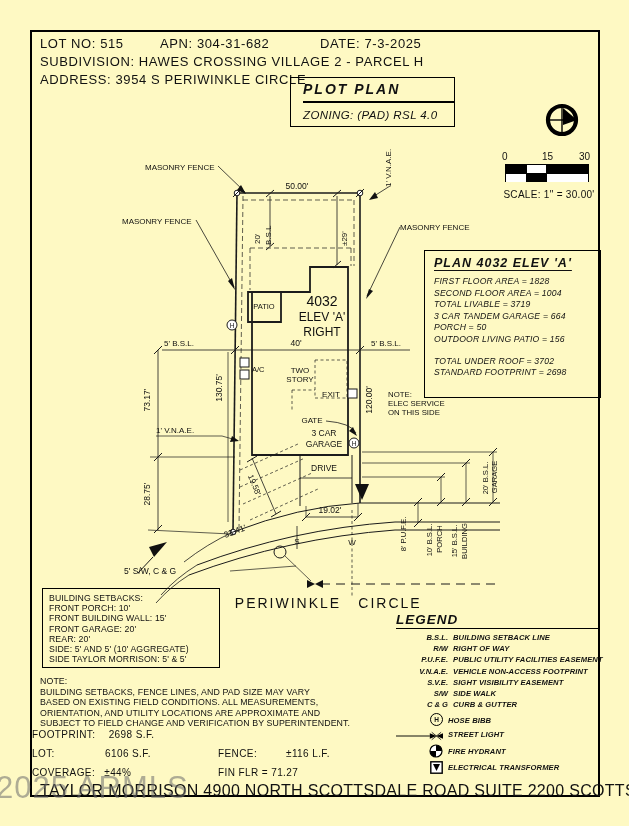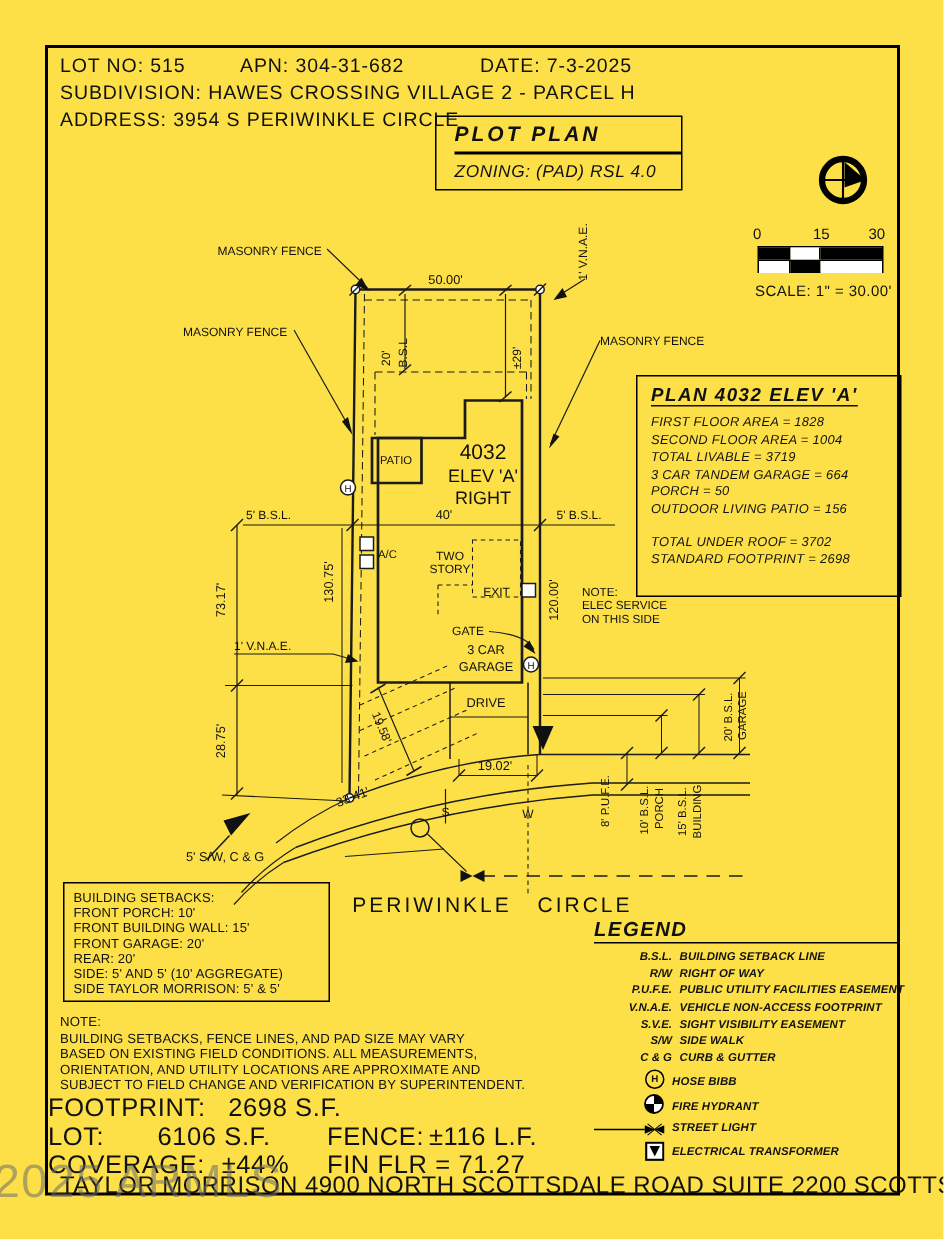--- a/index.html
+++ b/index.html
@@ -1,16 +1,16 @@
 <!DOCTYPE html>
 <html><head>
 <meta charset="utf-8">
 <style>
   html,body{margin:0;padding:0;background:#fff;}
-  #page{position:relative;width:629px;height:826px;background:#fde047;overflow:hidden;
+  #page{position:relative;width:629px;height:826px;background:#fef9c3;overflow:hidden;
         font-family:"Liberation Sans",sans-serif;color:#111;}
   .border-frame{position:absolute;left:30px;top:30px;width:566px;height:763px;
         border:2.2px solid #000;}
   
   .header{position:absolute;left:40px;top:36px;width:548px;font-size:13px;
         letter-spacing:.6px;font-weight:500;}
   .header .hl{position:absolute;white-space:nowrap;}
   .h1a{left:0;top:0;} .h1b{left:120px;top:0;} .h1c{left:280px;top:0;}
   .h2{left:0;top:18px;} .h3{left:0;top:36px;}
   
@@ -50,21 +50,21 @@
   .lg-title{font-size:13.5px;font-weight:bold;letter-spacing:1px;border-bottom:1.3px solid #000;
         padding-bottom:1px;margin-bottom:3px;}
   .lrow{display:flex;align-items:flex-end;line-height:11.2px;font-weight:bold;}
   .labbr{width:52px;text-align:right;padding-right:5px;font-size:7.6px;white-space:nowrap;flex:none;}
   .ldesc{font-size:7.6px;white-space:nowrap;letter-spacing:.1px;}
   .licon{width:52px;flex:none;display:flex;justify-content:flex-end;padding-right:5px;box-sizing:border-box;align-items:center;}
   .lrow.symrow{margin-top:3px;}
   .hb-circle{width:11px;height:11px;border:1px solid #000;border-radius:50%;font-size:6.5px;
         font-style:normal;display:flex;align-items:center;justify-content:center;}
   
-  .f-row{position:absolute;font-size:17px;letter-spacing:.4px;white-space:nowrap;}
+  .f-row{position:absolute;font-size:10px;letter-spacing:.4px;white-space:nowrap;}
   .builder{position:absolute;left:40px;top:782px;font-size:16px;letter-spacing:.3px;white-space:nowrap;}
   .watermark{position:absolute;left:-4px;top:770px;font-size:31px;color:#6e6e6e;opacity:.55;
         letter-spacing:1px;z-index:6;white-space:nowrap;}
   
   .plan-svg{position:absolute;left:0;top:0;z-index:1;}
   .plan-svg line,.plan-svg path,.plan-svg rect,.plan-svg circle{stroke:#1b1b1b;fill:none;}
   .plan-svg .w16{stroke-width:1.6;} .plan-svg .w18{stroke-width:1.8;}
   .plan-svg .w1{stroke-width:1;} .plan-svg .w08{stroke-width:.8;} .plan-svg .w07{stroke-width:.7;}
   .plan-svg .dash{stroke-dasharray:5 3;} .plan-svg .dash2{stroke-dasharray:3 2.5;}
   .plan-svg .cl{stroke-dasharray:9 6;}
@@ -350,42 +350,42 @@
         <span class="ldesc">CURB &amp; GUTTER</span>
       </div>
     <div class="lrow symrow">
       <span class="licon">
           <span class="hb-circle">H</span>
         </span>
       <span class="ldesc">HOSE BIBB</span>
     </div>
     <div class="lrow symrow">
       <span class="licon">
-        <svg width="14" height="14" viewBox="0 0 14 14">
-          <circle cx="7" cy="7" r="6" fill="#fff" stroke="#000" stroke-width="1.2"></circle>
-          <path d="M7,7 L7,1 A6,6 0 0 1 13,7 Z" fill="#000"></path>
-          <path d="M7,7 L7,13 A6,6 0 0 1 1,7 Z" fill="#000"></path>
-        </svg>
-      </span>
-      <span class="ldesc">FIRE HYDRANT</span>
-    </div>
-    <div class="lrow symrow">
-      <span class="licon">
         <svg width="50" height="10" viewBox="0 0 50 10">
           <line x1="0" y1="5" x2="36" y2="5" stroke="#000" stroke-width="1"></line>
           <polygon points="36,2 36,8 43,5" fill="#000"></polygon>
           <polygon points="50,2 50,8 43,5" fill="#000"></polygon>
           <line x1="38" y1="1" x2="48" y2="9" stroke="#000" stroke-width=".8"></line>
           <line x1="38" y1="9" x2="48" y2="1" stroke="#000" stroke-width=".8"></line>
         </svg>
       </span>
       <span class="ldesc">STREET LIGHT</span>
     </div>
     <div class="lrow symrow">
       <span class="licon">
+        <svg width="14" height="14" viewBox="0 0 14 14">
+          <circle cx="7" cy="7" r="6" fill="#fff" stroke="#000" stroke-width="1.2"></circle>
+          <path d="M7,7 L7,1 A6,6 0 0 1 13,7 Z" fill="#000"></path>
+          <path d="M7,7 L7,13 A6,6 0 0 1 1,7 Z" fill="#000"></path>
+        </svg>
+      </span>
+      <span class="ldesc">FIRE HYDRANT</span>
+    </div>
+    <div class="lrow symrow">
+      <span class="licon">
         <svg width="13" height="13" viewBox="0 0 13 13">
           <rect x="0.8" y="0.8" width="11.4" height="11.4" fill="#fff" stroke="#000" stroke-width="1.4"></rect>
           <polygon points="3,3 10,3 6.5,10" fill="#000"></polygon>
         </svg>
       </span>
       <span class="ldesc">ELECTRICAL TRANSFORMER</span>
     </div>
   </div>
 
   <div class="f-row" style="left:32px;top:729px;">

